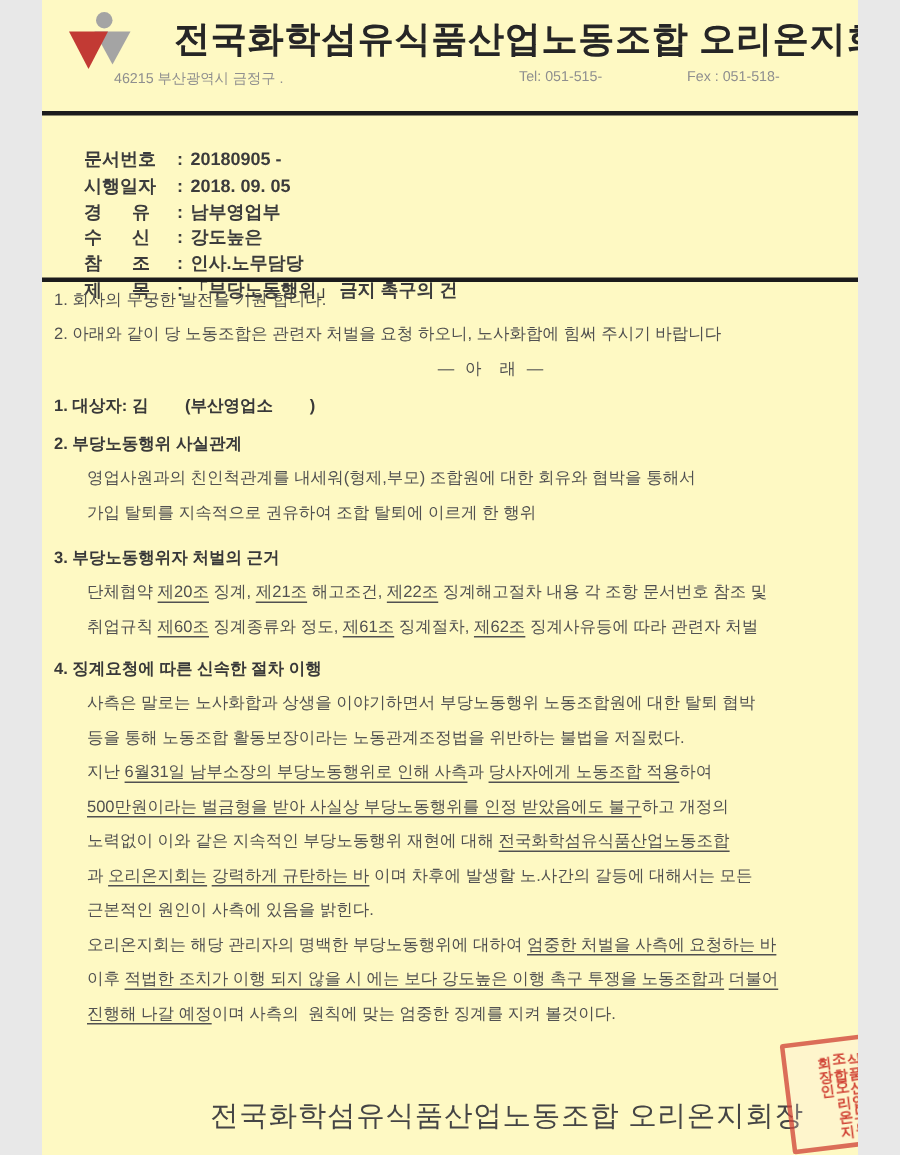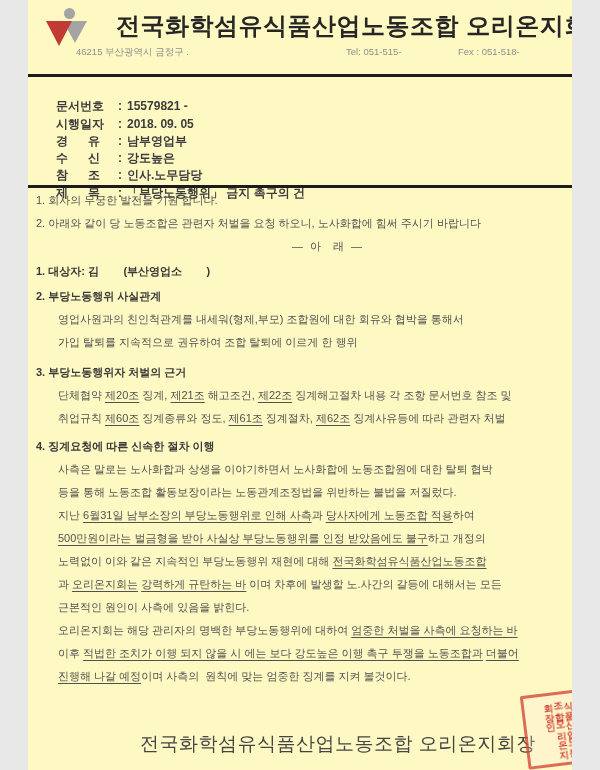--- a/index.html
+++ b/index.html
@@ -72,21 +72,21 @@
   <div class="org-title">전국화학섬유식품산업노동조합 오리온지회</div>
   <div class="addr-row">
     <span class="addr">46215 부산광역시 금정구 .</span>
     <span class="tel">Tel: 051-515-</span>
     <span class="fax">Fex : 051-518-</span>
   </div>
   <div class="rule rule-1"></div>
 
   <div class="meta">
     <div class="meta-row">
-      <span class="meta-label">문서번호</span><span class="meta-colon">:</span><span class="meta-value">15579821 -</span>
+      <span class="meta-label">문서번호</span><span class="meta-colon">:</span><span class="meta-value">20180905 -</span>
     </div>
     <div class="meta-row">
       <span class="meta-label">시행일자</span><span class="meta-colon">:</span><span class="meta-value">2018. 09. 05</span>
     </div>
     <div class="meta-row">
       <span class="meta-label">경      유</span><span class="meta-colon">:</span><span class="meta-value">남부영업부</span>
     </div>
     <div class="meta-row">
       <span class="meta-label">수      신</span><span class="meta-colon">:</span><span class="meta-value">강도높은</span>
     </div>
@@ -108,21 +108,21 @@
 
     <p class="heading mt-s">2. 부당노동행위 사실관계</p>
     <p class="indent"><span>영업사원과의 친인척관계를 내세워(형제,부모) 조합원에 대한 회유와 협박을 통해서</span></p>
     <p class="indent"><span>가입 탈퇴를 지속적으로 권유하여 조합 탈퇴에 이르게 한 행위</span></p>
 
     <p class="heading mt-m">3. 부당노동행위자 처벌의 근거</p>
     <p class="indent"><span>단체협약 </span><span class="u">제20조</span><span> 징계, </span><span class="u">제21조</span><span> 해고조건, </span><span class="u">제22조</span><span> 징계해고절차 내용 각 조항 문서번호 참조 및</span></p>
     <p class="indent"><span>취업규칙 </span><span class="u">제60조</span><span> 징계종류와 정도, </span><span class="u">제61조</span><span> 징계절차, </span><span class="u">제62조</span><span> 징계사유등에 따라 관련자 처벌</span></p>
 
     <p class="heading mt-l">4. 징계요청에 따른 신속한 절차 이행</p>
-    <p class="indent"><span>사측은 말로는 노사화합과 상생을 이야기하면서 노사화합에 노동조합원에 대한 탈퇴 협박</span></p>
+    <p class="indent"><span>사측은 말로는 노사화합과 상생을 이야기하면서 부당노동행위 노동조합원에 대한 탈퇴 협박</span></p>
     <p class="indent"><span>등을 통해 노동조합 활동보장이라는 노동관계조정법을 위반하는 불법을 저질렀다.</span></p>
     <p class="indent"><span>지난 </span><span class="u">6월31일 남부소장의 부당노동행위로 인해 사측</span><span>과 </span><span class="u">당사자에게 노동조합 적용</span><span>하여</span></p>
     <p class="indent"><span class="u">500만원이라는 벌금형을 받아 사실상 부당노동행위를 인정 받았음에도 불구</span><span>하고 개정의</span></p>
     <p class="indent"><span>노력없이 이와 같은 지속적인 부당노동행위 재현에 대해 </span><span class="u">전국화학섬유식품산업노동조합</span></p>
     <p class="indent"><span>과 </span><span class="u">오리온지회는</span><span> </span><span class="u">강력하게 규탄하는 바</span><span> 이며 차후에 발생할 노.사간의 갈등에 대해서는 모든</span></p>
     <p class="indent"><span>근본적인 원인이 사측에 있음을 밝힌다.</span></p>
     <p class="indent"><span>오리온지회는 해당 관리자의 명백한 부당노동행위에 대하여 </span><span class="u">엄중한 처벌을 사측에 요청하는 바</span></p>
     <p class="indent"><span>이후 </span><span class="u">적법한 조치가 이행 되지 않을 시 에는 보다 강도높은 이행 촉구 투쟁을 노동조합과</span><span> </span><span class="u">더불어</span></p>
     <p class="indent"><span class="u">진행해 나갈 예정</span><span>이며 사측의  원칙에 맞는 엄중한 징계를 지켜 볼것이다.</span></p>
   </div>

